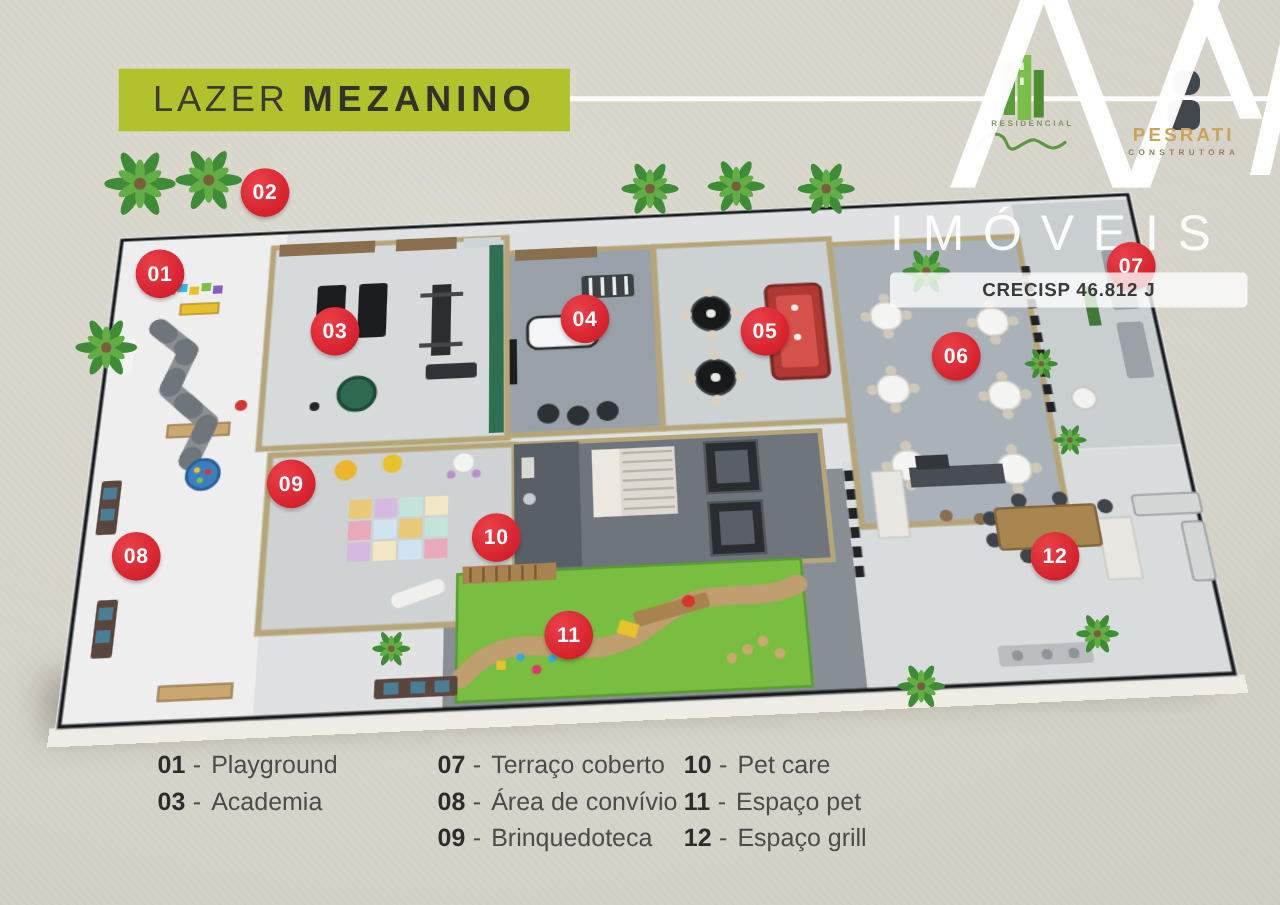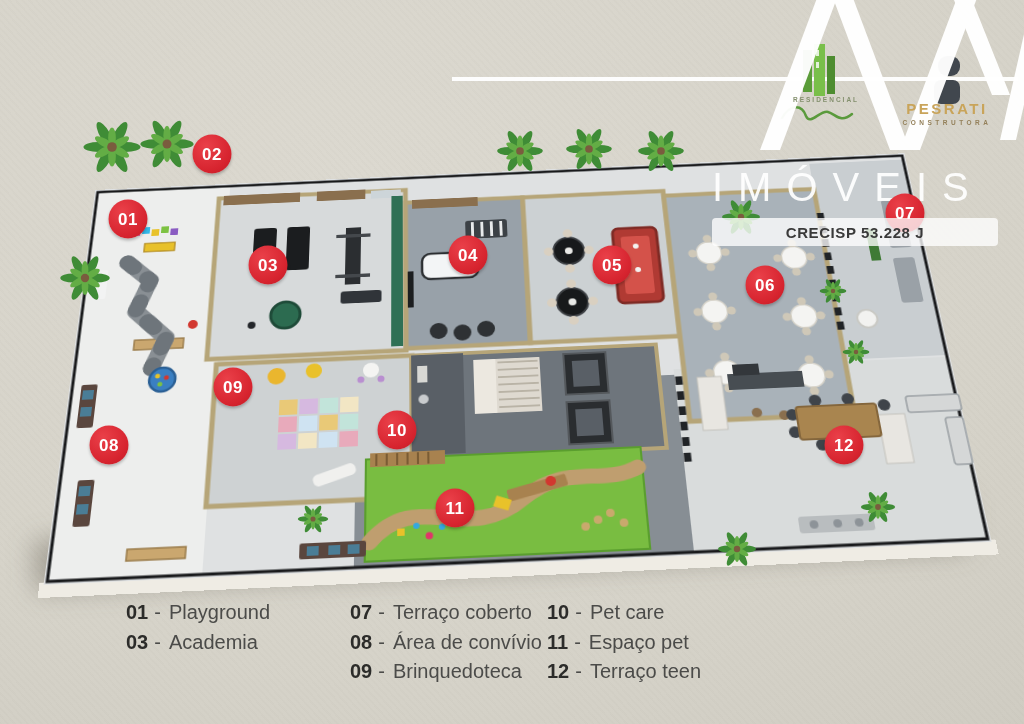--- a/index.html
+++ b/index.html
@@ -56,20 +56,24 @@
   .lnum{font-weight:700;color:#2c2c2a;margin-right:6px;}
   .ldash{margin-right:8px;}
 </style>
 </head>
 <body>
 
 <div id="canvas">
 
   <div class="hline"></div>
 
+  <div class="banner">
+    <span class="t-reg">LAZER</span>
+    <span class="t-bold">MEZANINO</span>
+  </div>
 
   <div class="plan-shadow"></div>
 
   <div class="plan-wrap">
     <svg width="874" height="442" viewBox="0 0 874 442">
       <defs>
         <g id="tbl">
           <circle r="13" fill="#f4f4f2" stroke="#d5d2c9" stroke-width="1.5"></circle>
           <circle cx="-17" r="4.5" fill="#cfc8b8"></circle>
             <circle cx="17" r="4.5" fill="#cfc8b8"></circle>
@@ -342,21 +346,21 @@
       <div class="marker" style="left: 612px; top: 265px;">05</div>
       <div class="marker" style="left: 765px; top: 285px;">06</div>
       <div class="marker" style="left: 905px; top: 213px;">07</div>
       <div class="marker" style="left: 109px; top: 445px;">08</div>
       <div class="marker" style="left: 233px; top: 387px;">09</div>
       <div class="marker" style="left: 397px; top: 430px;">10</div>
       <div class="marker" style="left: 455px; top: 508px;">11</div>
       <div class="marker" style="left: 844px; top: 445px;">12</div>
     </div>
 
-  <div class="badge">CRECISP 53.228 J</div>
+  <div class="badge">CRECISP 46.812 J</div>
 
   <svg class="overlay-svg" style="z-index:5">
     <g>
       <rect x="803" y="50" width="9" height="42" fill="#5a9c38"></rect>
       <rect x="814" y="44" width="11" height="52" fill="#79bf4a"></rect>
       <rect x="827" y="56" width="8" height="38" fill="#4d8c30"></rect>
       <rect x="816" y="50" width="3" height="6" fill="#ffffff" opacity=".8"></rect>
       <rect x="816" y="62" width="3" height="6" fill="#ffffff" opacity=".8"></rect>
       <path d="M782,118 C790,104 802,104 806,116 C810,126 820,110 828,112 C836,114 840,124 852,114" stroke="#5a9a3c" stroke-width="2.5" fill="none" stroke-linecap="round"></path>
     </g>
@@ -382,17 +386,17 @@
         <div class="legend-item"><span class="lnum">03</span><span class="ldash">-</span><span class="llabel">Academia</span></div>
       </div>
       <div class="legend-col">
         <div class="legend-item"><span class="lnum">07</span><span class="ldash">-</span><span class="llabel">Terraço coberto</span></div>
         <div class="legend-item"><span class="lnum">08</span><span class="ldash">-</span><span class="llabel">Área de convívio</span></div>
         <div class="legend-item"><span class="lnum">09</span><span class="ldash">-</span><span class="llabel">Brinquedoteca</span></div>
       </div>
       <div class="legend-col">
         <div class="legend-item"><span class="lnum">10</span><span class="ldash">-</span><span class="llabel">Pet care</span></div>
         <div class="legend-item"><span class="lnum">11</span><span class="ldash">-</span><span class="llabel">Espaço pet</span></div>
-        <div class="legend-item"><span class="lnum">12</span><span class="ldash">-</span><span class="llabel">Terraço teen</span></div>
+        <div class="legend-item"><span class="lnum">12</span><span class="ldash">-</span><span class="llabel">Espaço grill</span></div>
       </div>
     </div>
 
 </div>
 
 </body></html>

